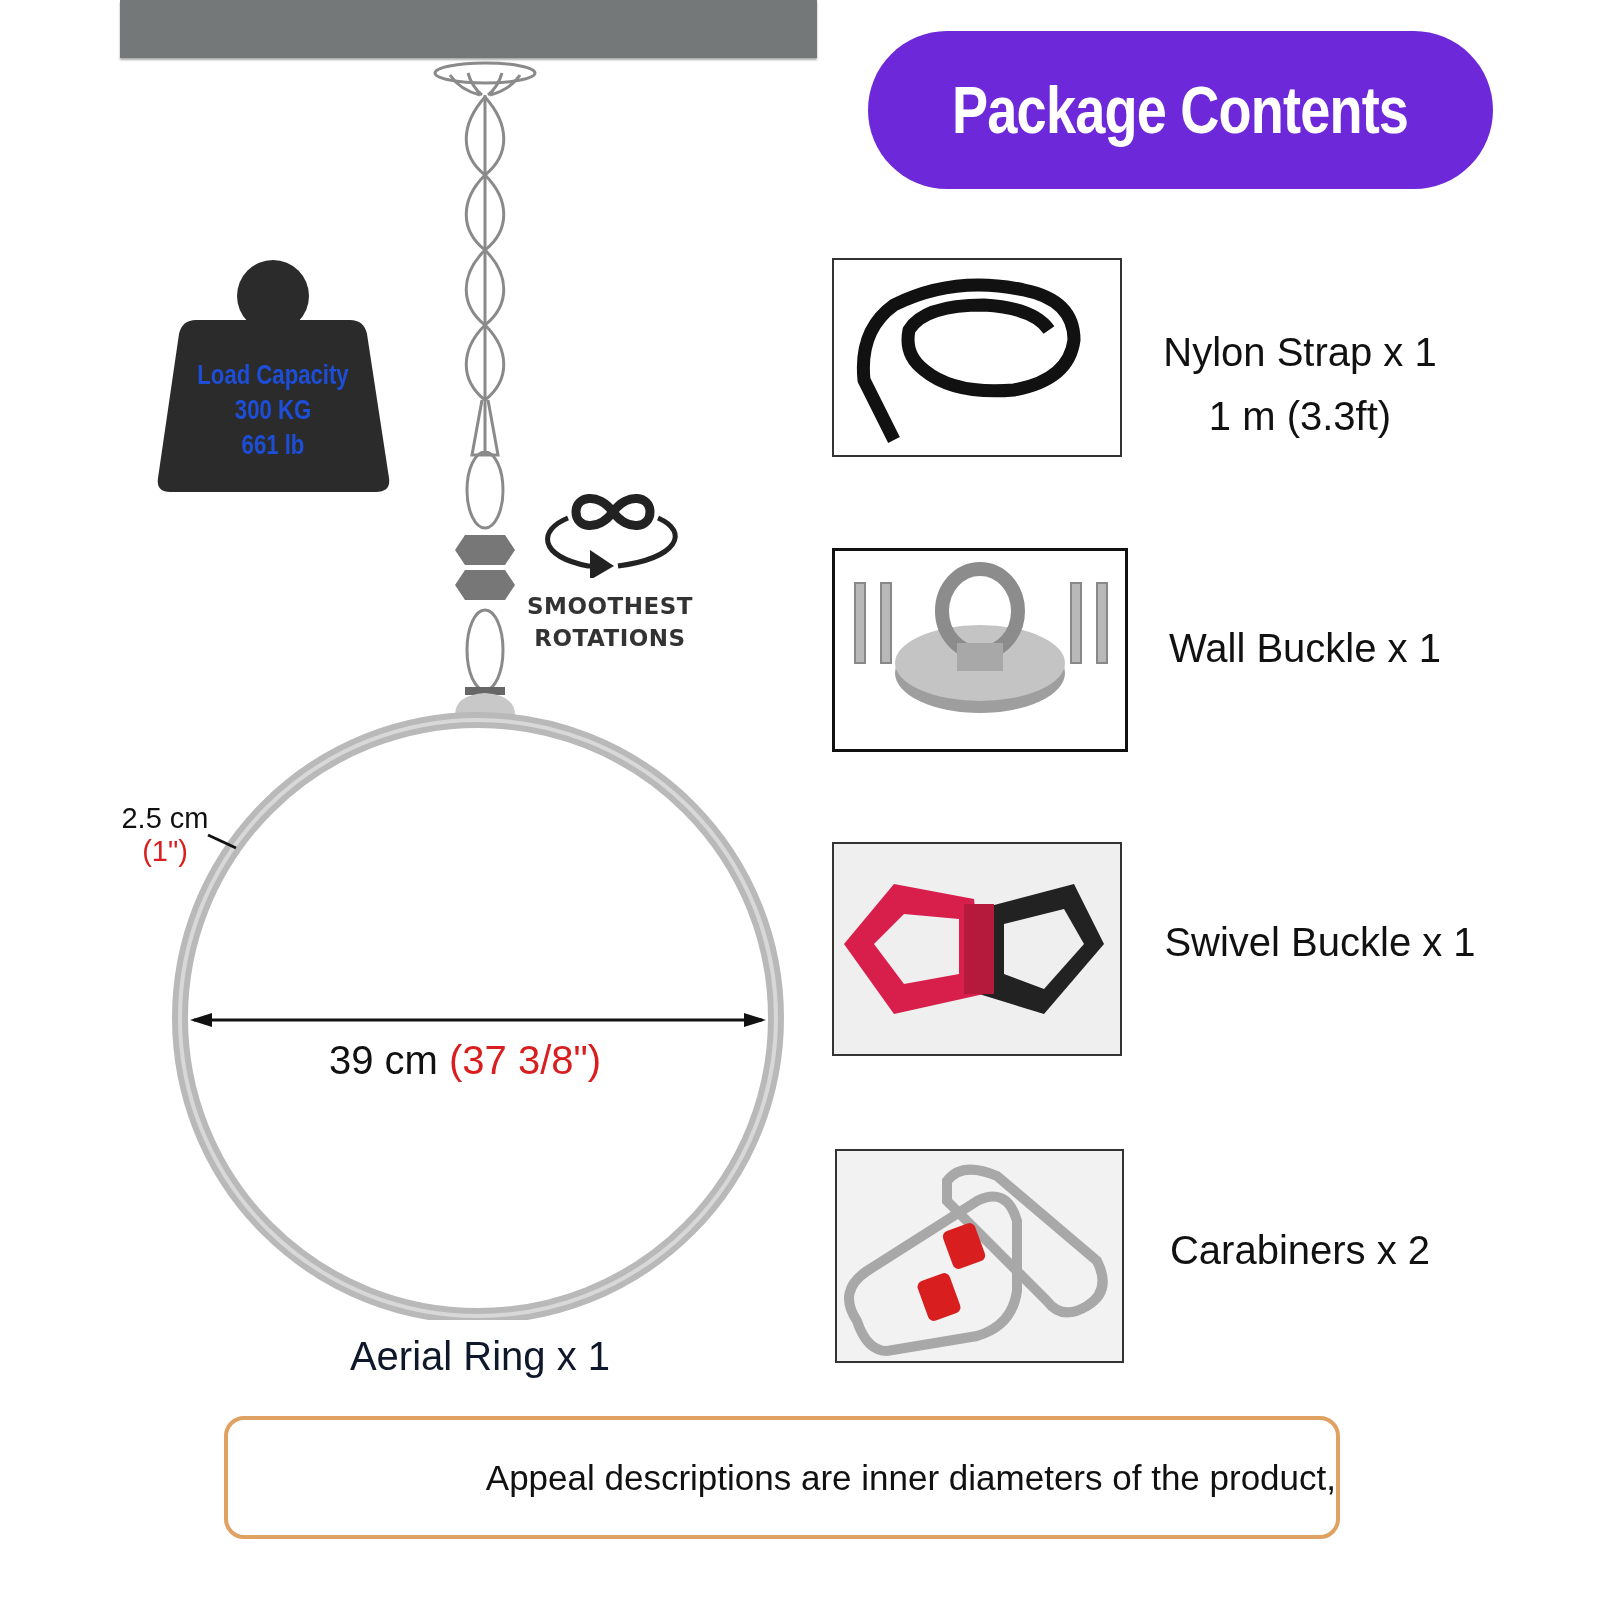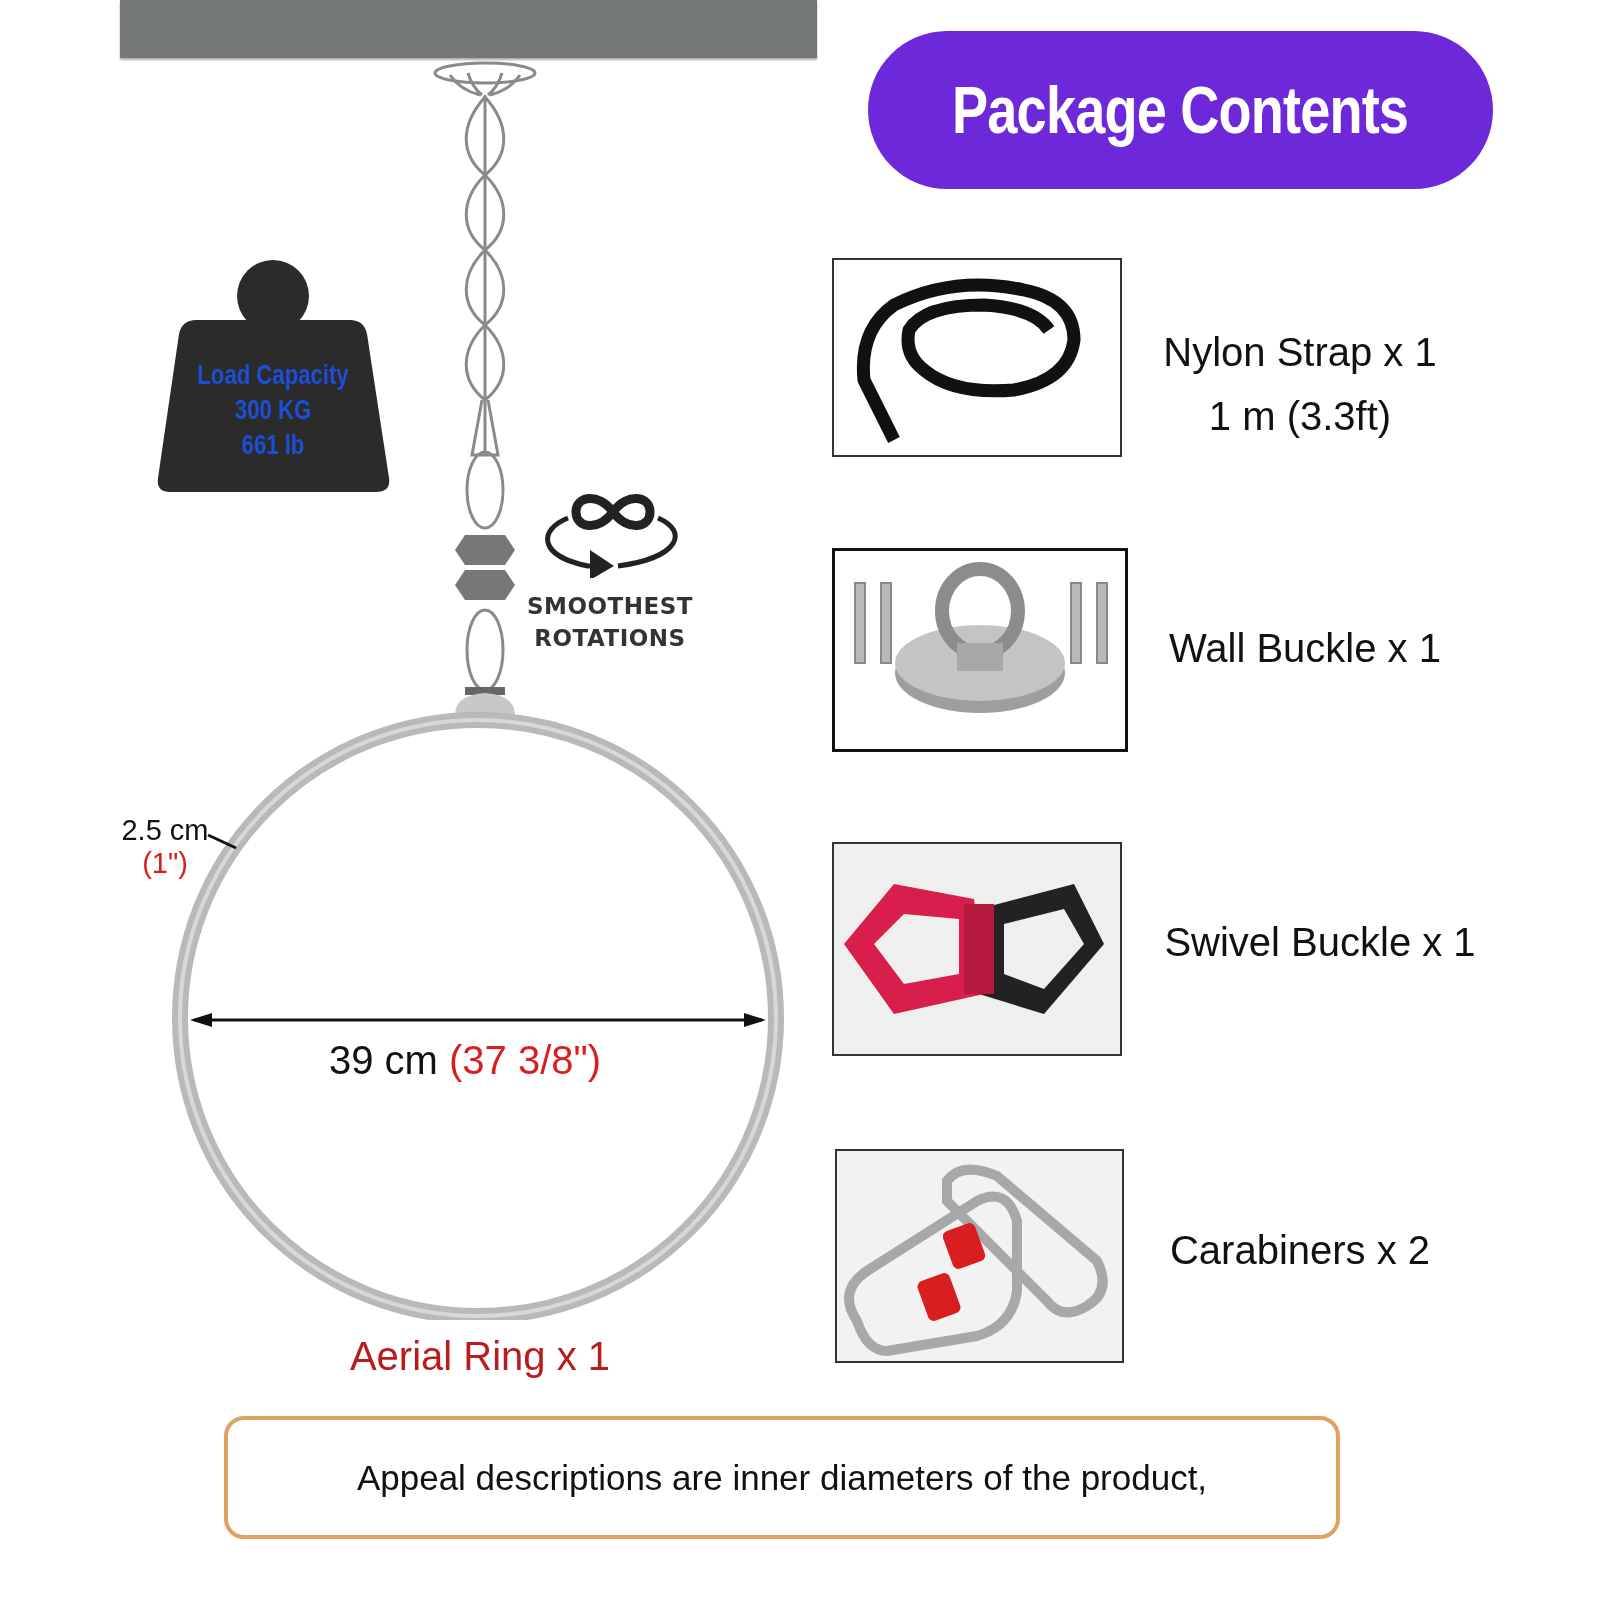--- a/index.html
+++ b/index.html
@@ -14,32 +14,32 @@
     letter-spacing:-1px; transform:scaleX(0.82); display:inline-block; }
 
   .weight { left:156px; top:258px; width:234px; height:236px; }
   .weight-text { left:156px; top:358px; width:234px; text-align:center; color:#1d4ed8; font-weight:bold;
     font-size:27px; line-height:35px; }
   .weight-text div { transform:scaleX(0.82); }
 
   .rot-label { left:510px; top:590px; width:200px; text-align:center; font-weight:bold; font-size:23px;
     line-height:32px; color:#333; font-family:"DejaVu Sans", sans-serif; letter-spacing:0.5px; }
 
-  .dim-thick { left:110px; top:802px; width:110px; text-align:center; font-size:29px; line-height:33px; color:#111;margin-top:12px; }
+  .dim-thick { left:110px; top:802px; width:110px; text-align:center; font-size:29px; line-height:33px; color:#111; }
   .red { color:#d81e1e; }
 
   .diam-label { left:260px; top:1038px; width:410px; text-align:center; font-size:40px; line-height:44px; color:#111; }
 
-  .ring-caption { left:300px; top:1334px; width:360px; text-align:center; font-size:40px; color:#b91c1c; }
+  .ring-caption { left:300px; top:1334px; width:360px; text-align:center; font-size:40px; color:#0f172a; }
 
   .card { border:2px solid #333; background:#fff; overflow:hidden; }
   .item-label { font-size:40px; color:#111; text-align:center; line-height:64px; }
 
   .note { left:224px; top:1416px; width:1108px; height:115px; border:4px solid #e0a262; border-radius:20px;
-    display:flex; flex-direction:column; align-items:center; justify-content:center; font-size:35px; line-height:40px; color:#111; }
+    display:flex; flex-direction:column; align-items:flex-end; justify-content:center; font-size:35px; line-height:40px; color:#111; }
 </style>
 </head>
 <body>
 
 <div class="abs ceiling"></div>
 
 <svg class="abs" style="left:420px;top:55px;" width="140" height="660">
   <g fill="none" stroke="#8a8a8a" stroke-width="3">
     <ellipse cx="65" cy="18" rx="50" ry="10"></ellipse>
     <path d="M30 20 Q40 35 60 40 M48 18 Q52 32 62 40 M82 18 Q78 32 68 40 M100 20 Q90 35 70 40"></path>

